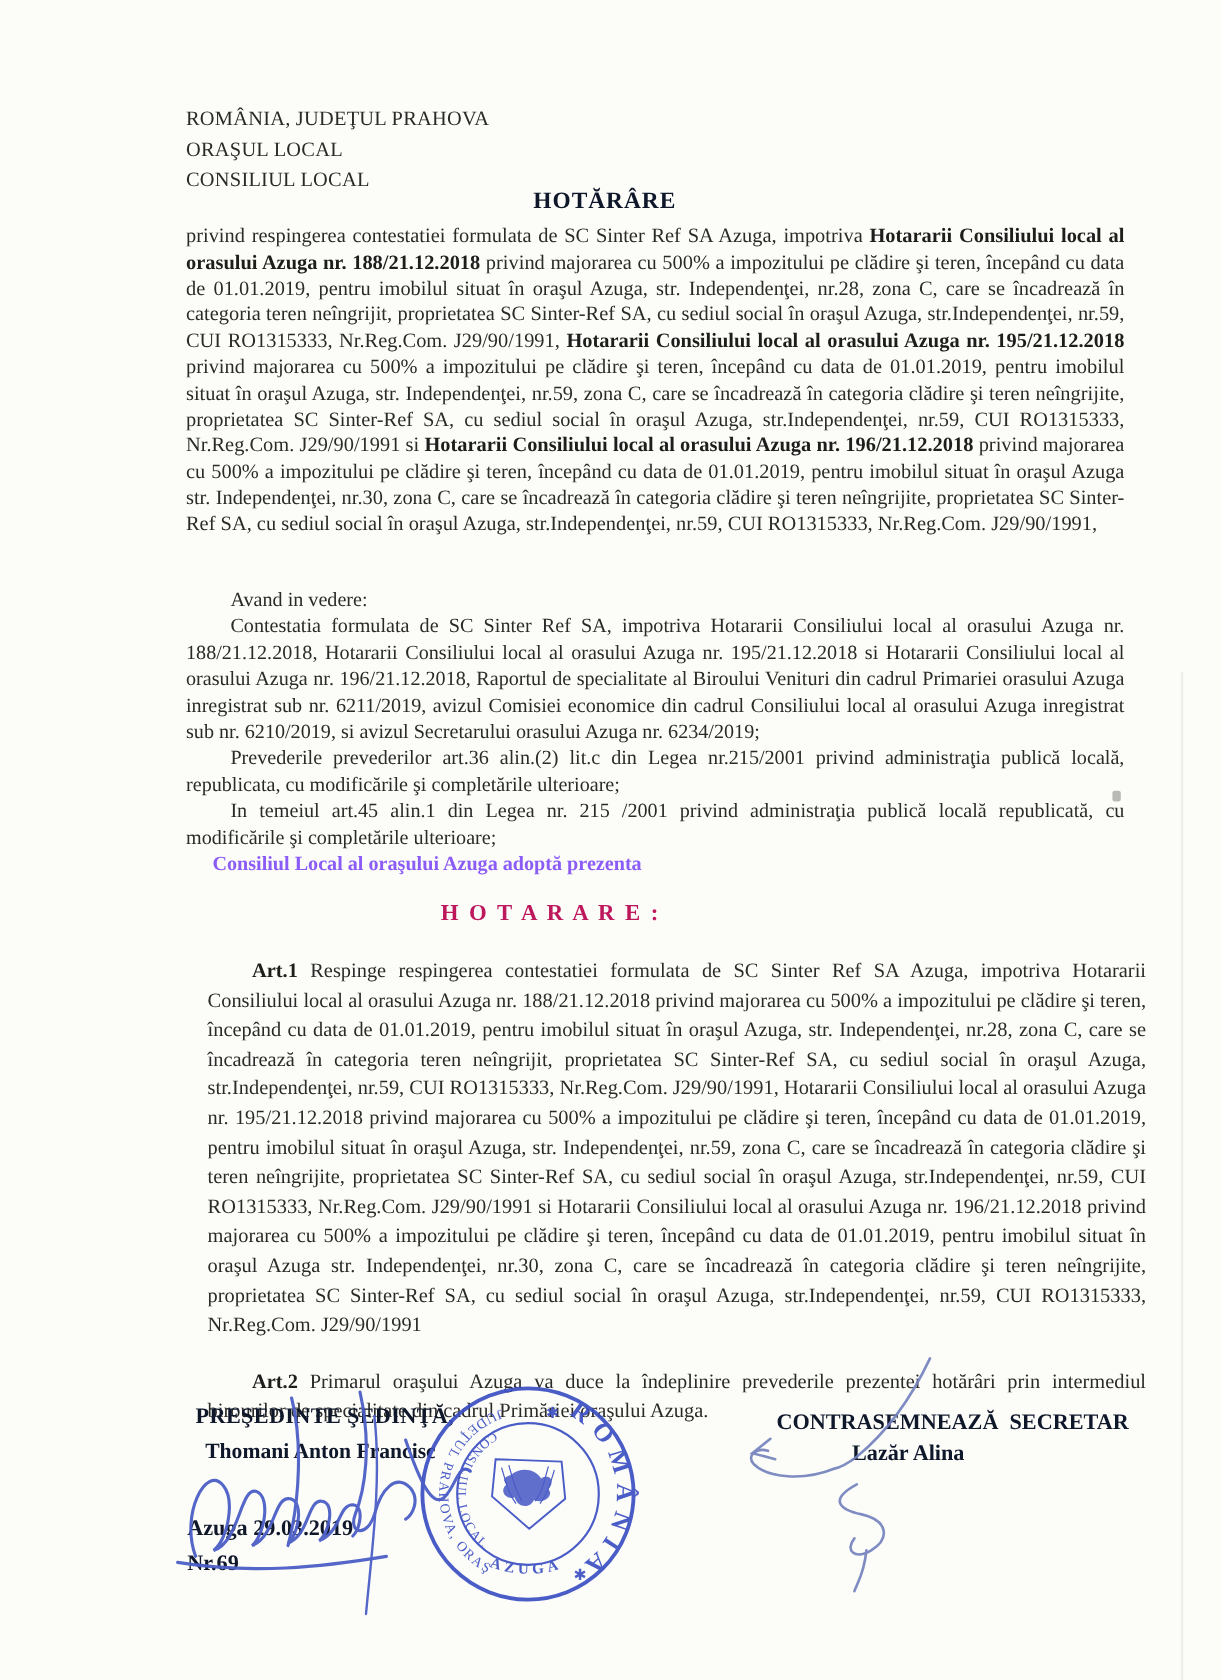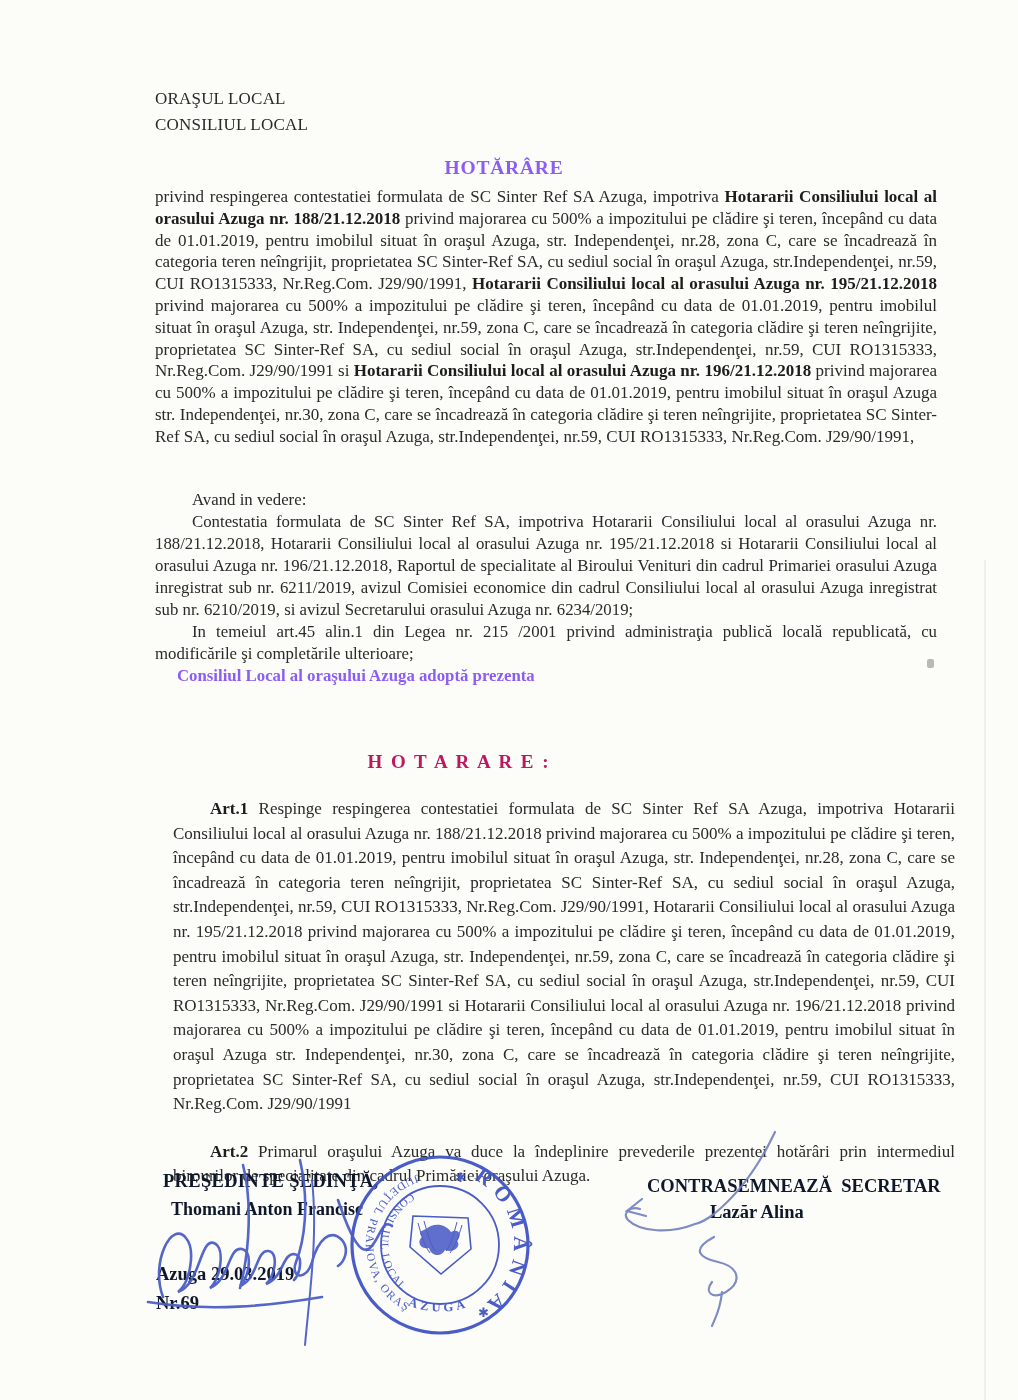--- a/index.html
+++ b/index.html
@@ -10,21 +10,21 @@
     color:#2a2a28;
   }
   .abs{position:absolute;}
   .col{left:155px;width:782px;}
   .b{font-weight:bold;color:#1d1d1b;}
   .jt{text-align:justify;}
   p{margin:0;}
 
   .authority{top:86px;font-size:17px;line-height:25.5px;letter-spacing:.2px;}
   .doc-title{top:157px;left:0;width:1008px;text-align:center;
-    font-size:19.5px;font-weight:bold;letter-spacing:.8px;color:#8b5cf6;}
+    font-size:19.5px;font-weight:bold;letter-spacing:.8px;color:#0f172a;}
   .preamble{top:186px;font-size:17px;line-height:21.8px;}
   .considering{top:489px;font-size:16.8px;line-height:22px;}
   .considering p{text-indent:37px;}
   .considering .adoption{text-indent:22px;font-weight:bold;color:#8b5cf6;}
   .decision-heading{top:751px;left:0;width:918px;text-align:center;
     font-size:19px;font-weight:bold;letter-spacing:2px;color:#be185d;}
   .articles{top:797px;font-size:17px;line-height:24.6px;margin-left:18px;}
   .articles p{text-indent:37px;}
   .articles p + p{margin-top:23px;}
 
@@ -39,31 +39,33 @@
   .stamp{top:1145px;left:340px;width:200px;height:200px;opacity:.93;}
   .ink-overlay{top:0;left:0;width:1018px;height:1400px;pointer-events:none;}
 
   .scan-line{top:560px;left:984px;width:2px;height:840px;background:#efeee9;}
   .speck{top:659px;left:927px;width:7px;height:9px;background:#b9b9b5;border-radius:2px;}
 </style>
 </head>
 <body>
 
 <div class="abs col authority">
+  <div>ROMÂNIA, JUDEŢUL PRAHOVA</div>
   <div>ORAŞUL LOCAL</div>
   <div>CONSILIUL LOCAL</div>
 </div>
 
 <div class="abs doc-title">HOTĂRÂRE</div>
 
 <p class="abs col jt preamble"><span>privind respingerea contestatiei formulata de SC Sinter Ref SA Azuga, impotriva </span><span class="b">Hotararii Consiliului local al orasului Azuga nr. 188/21.12.2018</span><span> privind majorarea cu 500% a impozitului pe clădire şi teren, începând cu data de 01.01.2019, pentru imobilul situat în oraşul Azuga, str. Independenţei, nr.28, zona C, care se încadrează în categoria teren neîngrijit, proprietatea SC Sinter-Ref SA, cu sediul social în oraşul Azuga, str.Independenţei, nr.59, CUI RO1315333, Nr.Reg.Com. J29/90/1991, </span><span class="b">Hotararii Consiliului local al orasului Azuga nr. 195/21.12.2018</span><span> privind majorarea cu 500% a impozitului pe clădire şi teren, începând cu data de 01.01.2019, pentru imobilul situat în oraşul Azuga, str. Independenţei, nr.59, zona C, care se încadrează în categoria clădire şi teren neîngrijite, proprietatea SC Sinter-Ref SA, cu sediul social în oraşul Azuga, str.Independenţei, nr.59, CUI RO1315333, Nr.Reg.Com. J29/90/1991 si </span><span class="b">Hotararii Consiliului local al orasului Azuga nr. 196/21.12.2018</span><span> privind majorarea cu 500% a impozitului pe clădire şi teren, începând cu data de 01.01.2019, pentru imobilul situat în oraşul Azuga str. Independenţei, nr.30, zona C, care se încadrează în categoria clădire şi teren neîngrijite, proprietatea SC Sinter-Ref SA, cu sediul social în oraşul Azuga, str.Independenţei, nr.59, CUI RO1315333, Nr.Reg.Com. J29/90/1991,</span></p>
 
 <div class="abs col considering">
   <p>Avand in vedere:</p>
   <p class="jt">Contestatia formulata de SC Sinter Ref SA, impotriva Hotararii Consiliului local al orasului Azuga nr. 188/21.12.2018, Hotararii Consiliului local al orasului Azuga nr. 195/21.12.2018 si Hotararii Consiliului local al orasului Azuga nr. 196/21.12.2018, Raportul de specialitate al Biroului Venituri din cadrul Primariei orasului Azuga inregistrat sub nr. 6211/2019, avizul Comisiei economice din cadrul Consiliului local al orasului Azuga inregistrat sub nr. 6210/2019, si avizul Secretarului orasului Azuga nr. 6234/2019;</p>
+  <p class="jt">Prevederile prevederilor art.36 alin.(2) lit.c din Legea nr.215/2001 privind administraţia publică locală, republicata, cu modificările şi completările ulterioare;</p>
   <p class="jt">In temeiul art.45 alin.1 din Legea nr. 215 /2001 privind administraţia publică locală republicată, cu modificările şi completările ulterioare;</p>
   <p class="adoption">Consiliul Local al oraşului Azuga adoptă prezenta</p>
 </div>
 
 <div class="abs decision-heading">H O T A R A R E :</div>
 
 <div class="abs col articles">
   <p class="jt"><span class="b">Art.1</span><span> Respinge respingerea contestatiei formulata de SC Sinter Ref SA Azuga, impotriva Hotararii Consiliului local al orasului Azuga nr. 188/21.12.2018 privind majorarea cu 500% a impozitului pe clădire şi teren, începând cu data de 01.01.2019, pentru imobilul situat în oraşul Azuga, str. Independenţei, nr.28, zona C, care se încadrează în categoria teren neîngrijit, proprietatea SC Sinter-Ref SA, cu sediul social în oraşul Azuga, str.Independenţei, nr.59, CUI RO1315333, Nr.Reg.Com. J29/90/1991, Hotararii Consiliului local al orasului Azuga nr. 195/21.12.2018 privind majorarea cu 500% a impozitului pe clădire şi teren, începând cu data de 01.01.2019, pentru imobilul situat în oraşul Azuga, str. Independenţei, nr.59, zona C, care se încadrează în categoria clădire şi teren neîngrijite, proprietatea SC Sinter-Ref SA, cu sediul social în oraşul Azuga, str.Independenţei, nr.59, CUI RO1315333, Nr.Reg.Com. J29/90/1991 si Hotararii Consiliului local al orasului Azuga nr. 196/21.12.2018 privind majorarea cu 500% a impozitului pe clădire şi teren, începând cu data de 01.01.2019, pentru imobilul situat în oraşul Azuga str. Independenţei, nr.30, zona C, care se încadrează în categoria clădire şi teren neîngrijite, proprietatea SC Sinter-Ref SA, cu sediul social în oraşul Azuga, str.Independenţei, nr.59, CUI RO1315333, Nr.Reg.Com. J29/90/1991</span></p>
   <p class="jt"><span class="b">Art.2</span><span> Primarul oraşului Azuga va duce la îndeplinire prevederile prezentei hotărâri prin intermediul birourilor de specialitate din cadrul Primăriei oraşului Azuga.</span></p>
 </div>

